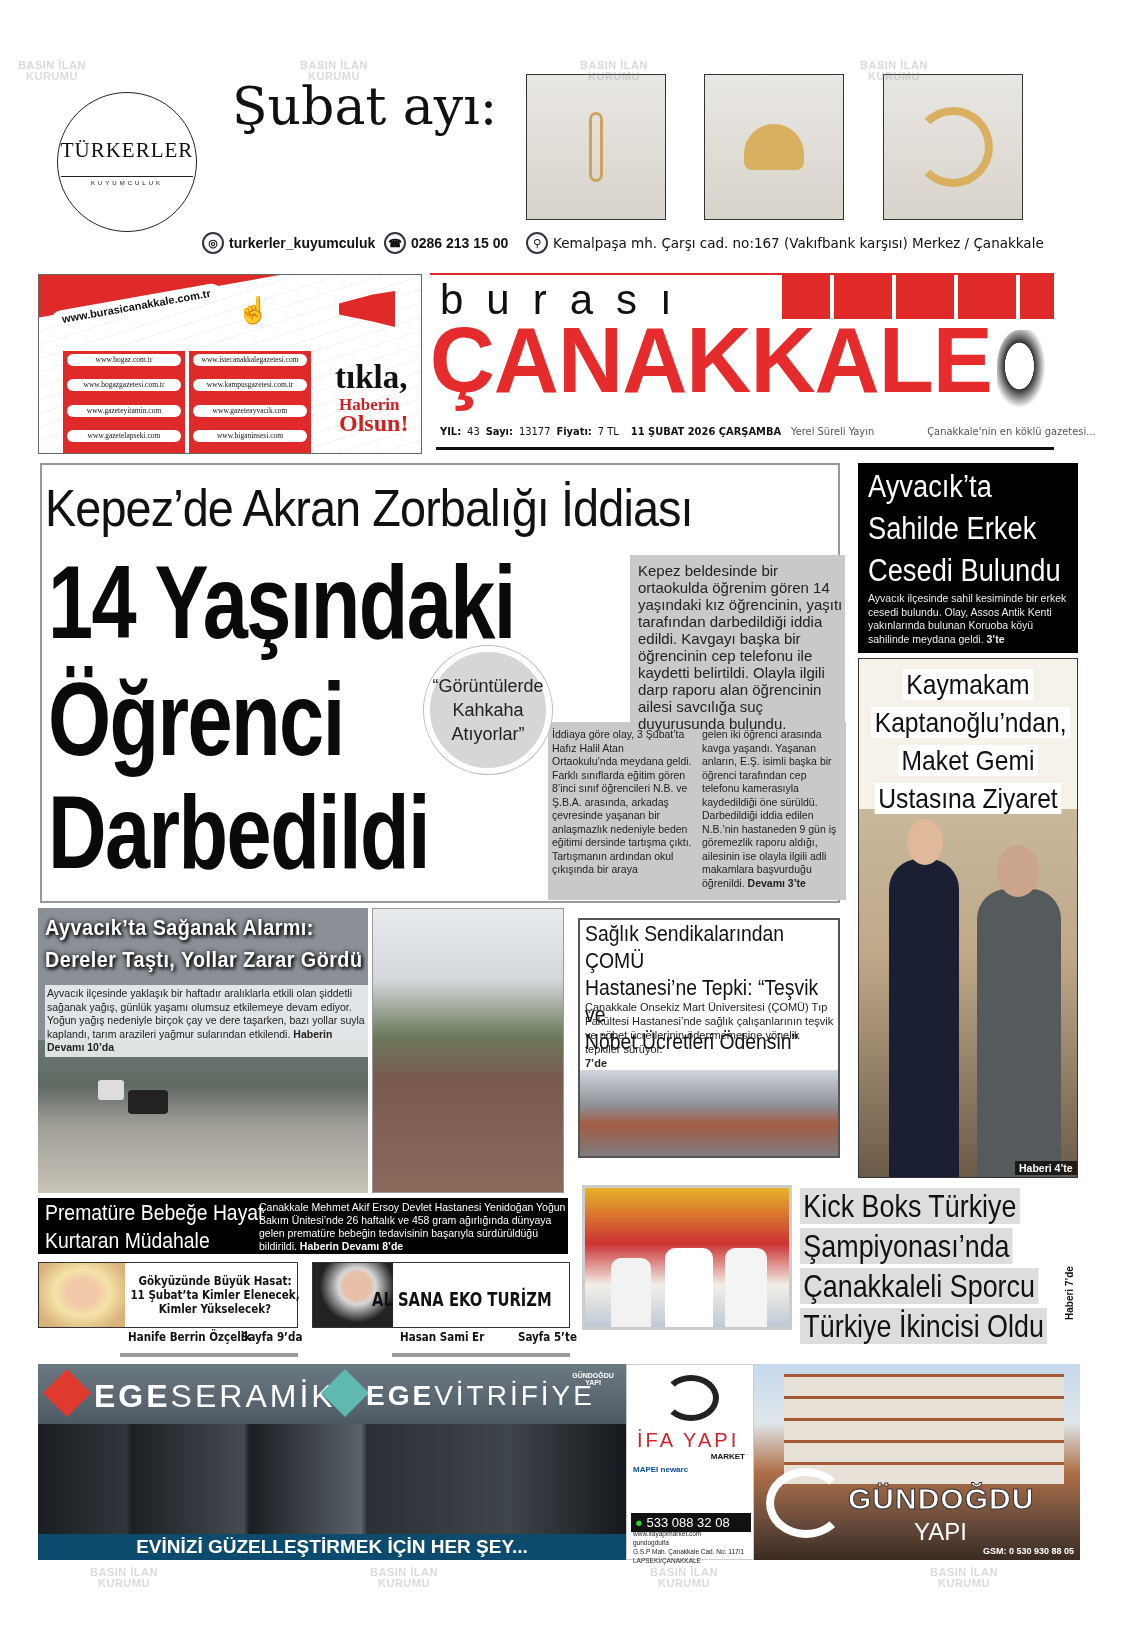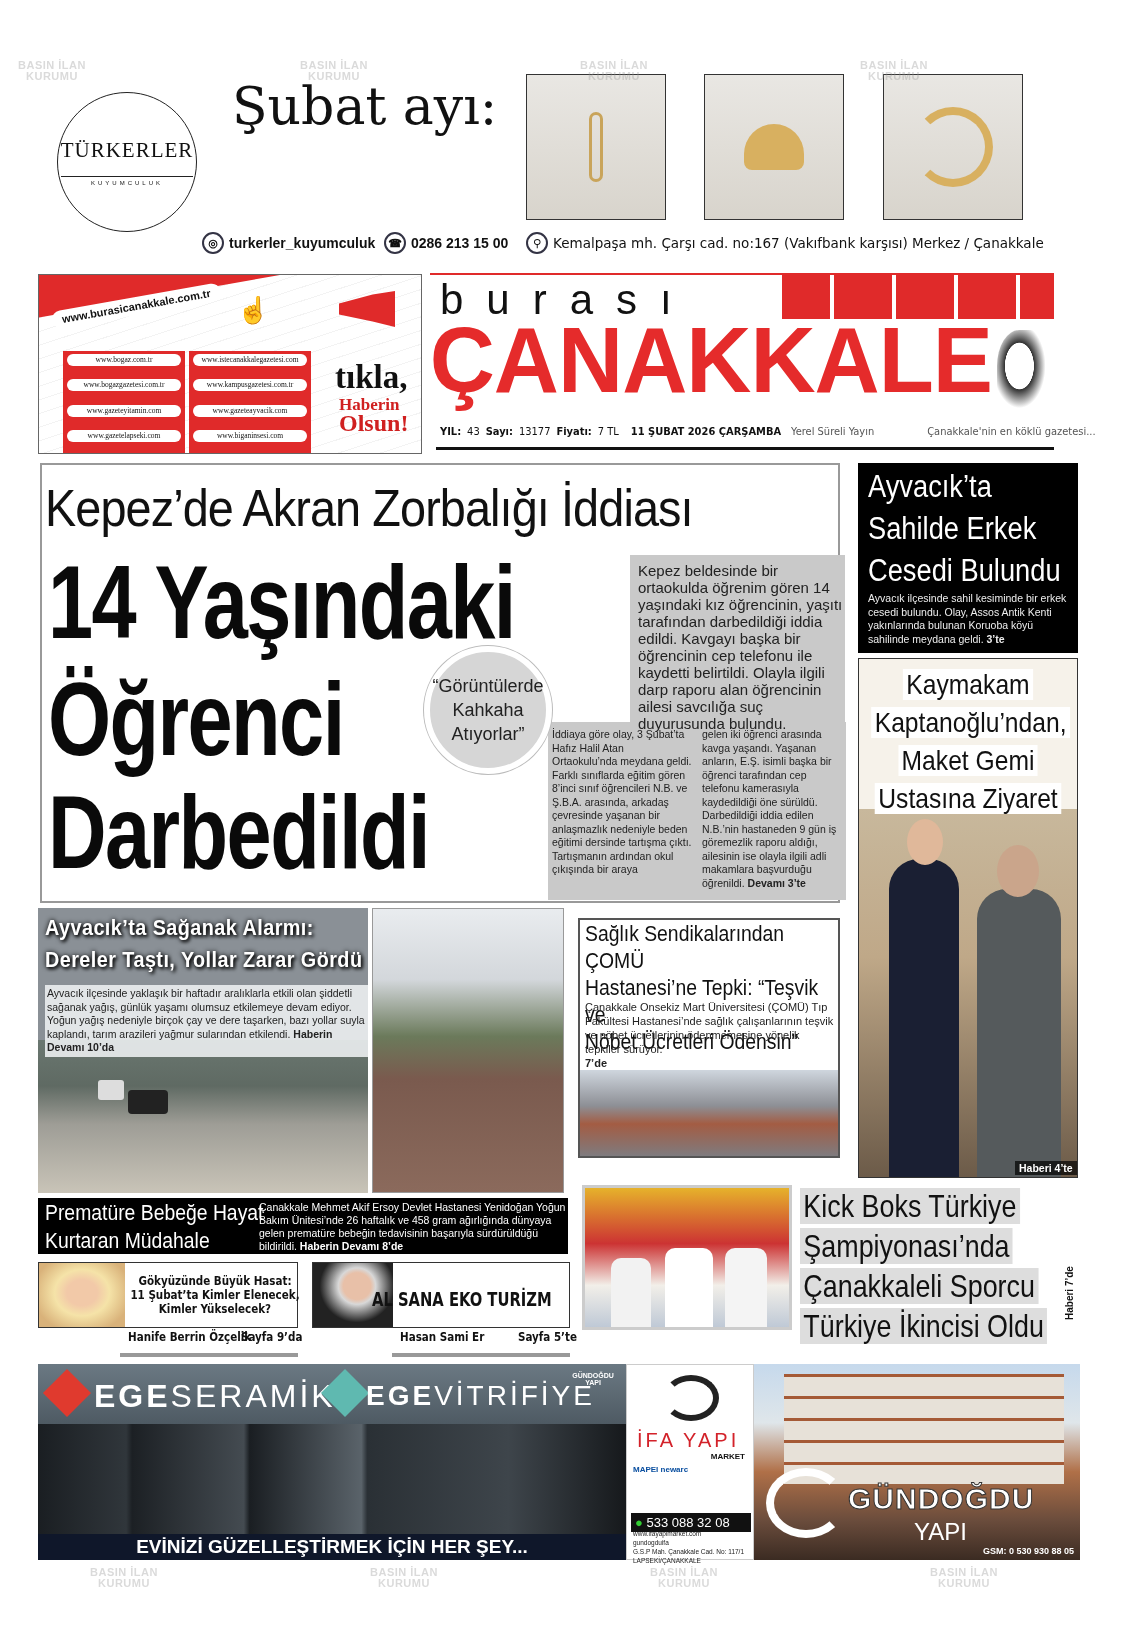--- a/index.html
+++ b/index.html
@@ -77,21 +77,21 @@
 
 .kick-photo{left:582px;top:1185px;width:210px;height:145px;border:3px solid #ccc;background:linear-gradient(180deg,#e6b22b 0%,#c33 40%,#f2efe9 70%,#bfc9d6 100%);overflow:hidden}
 .kick-h{left:800px;top:1186px;font-size:32px;line-height:40px;font-weight:300;transform:scaleX(0.84);transform-origin:left}
 .kick-h span{background:#ddd;padding:0 4px}
 .haberi7{left:1064px;top:1250px;font-size:10px;font-weight:bold;transform:rotate(-90deg);transform-origin:left top}
 
 .ege{left:38px;top:1364px;width:588px;height:196px;background:#2d3338;overflow:hidden}
 .ege-top{position:absolute;left:0;top:0;width:588px;height:60px;background:linear-gradient(180deg,#6b7983,#4e5a63)}
 .ege-txt{position:absolute;top:14px;font-size:32px;font-weight:bold;color:#fff;letter-spacing:3px}
 .ege-store{position:absolute;left:0;top:60px;width:588px;height:110px;background:linear-gradient(90deg,#1a1e22 0,#30363b 15%,#1c2024 16%,#444b51 35%,#1a1e22 36%,#5a636a 55%,#2a3035 56%,#3e454b 80%,#16191c 100%)}
-.ege-foot{position:absolute;left:0;top:170px;width:588px;height:26px;background:#0f172a;color:#fff;font-size:19px;font-weight:bold;text-align:center;line-height:26px;transform:scaleX(1)}
+.ege-foot{position:absolute;left:0;top:170px;width:588px;height:26px;background:#0c4a6e;color:#fff;font-size:19px;font-weight:bold;text-align:center;line-height:26px;transform:scaleX(1)}
 .ifa{left:626px;top:1364px;width:128px;height:196px;background:#fff;border:1px solid #ccc}
 .ifa-logo{position:absolute;left:36px;top:10px;width:56px;height:46px;border:6px solid #222;border-radius:50%;border-left-color:transparent}
 .ifa-name{position:absolute;left:10px;top:64px;font-size:20px;letter-spacing:3px;color:#d3222a}
 .ifa-market{position:absolute;right:8px;top:87px;font-size:8px;font-weight:bold}
 .ifa-brands{position:absolute;left:6px;top:100px;font-size:8px;color:#0a4fa0;font-weight:bold}
 .ifa-phone{position:absolute;left:4px;top:148px;width:120px;background:#111;color:#fff;font-size:13px;padding:2px 4px}
 .ifa-info{position:absolute;left:6px;top:164px;font-size:6.5px;line-height:9px;color:#222}
 .gund{left:754px;top:1364px;width:326px;height:196px;background:linear-gradient(180deg,#c6d9ec 0%,#dfe6ea 30%,#b07048 55%,#6a4c3c 80%,#3b2b22 100%);overflow:hidden}
 .gund-name{position:absolute;left:94px;top:118px;font-size:30px;color:#fff;letter-spacing:1px;font-weight:bold;-webkit-text-stroke:1px #333}
 .gund-sub{position:absolute;left:160px;top:154px;font-size:24px;color:#fff}

